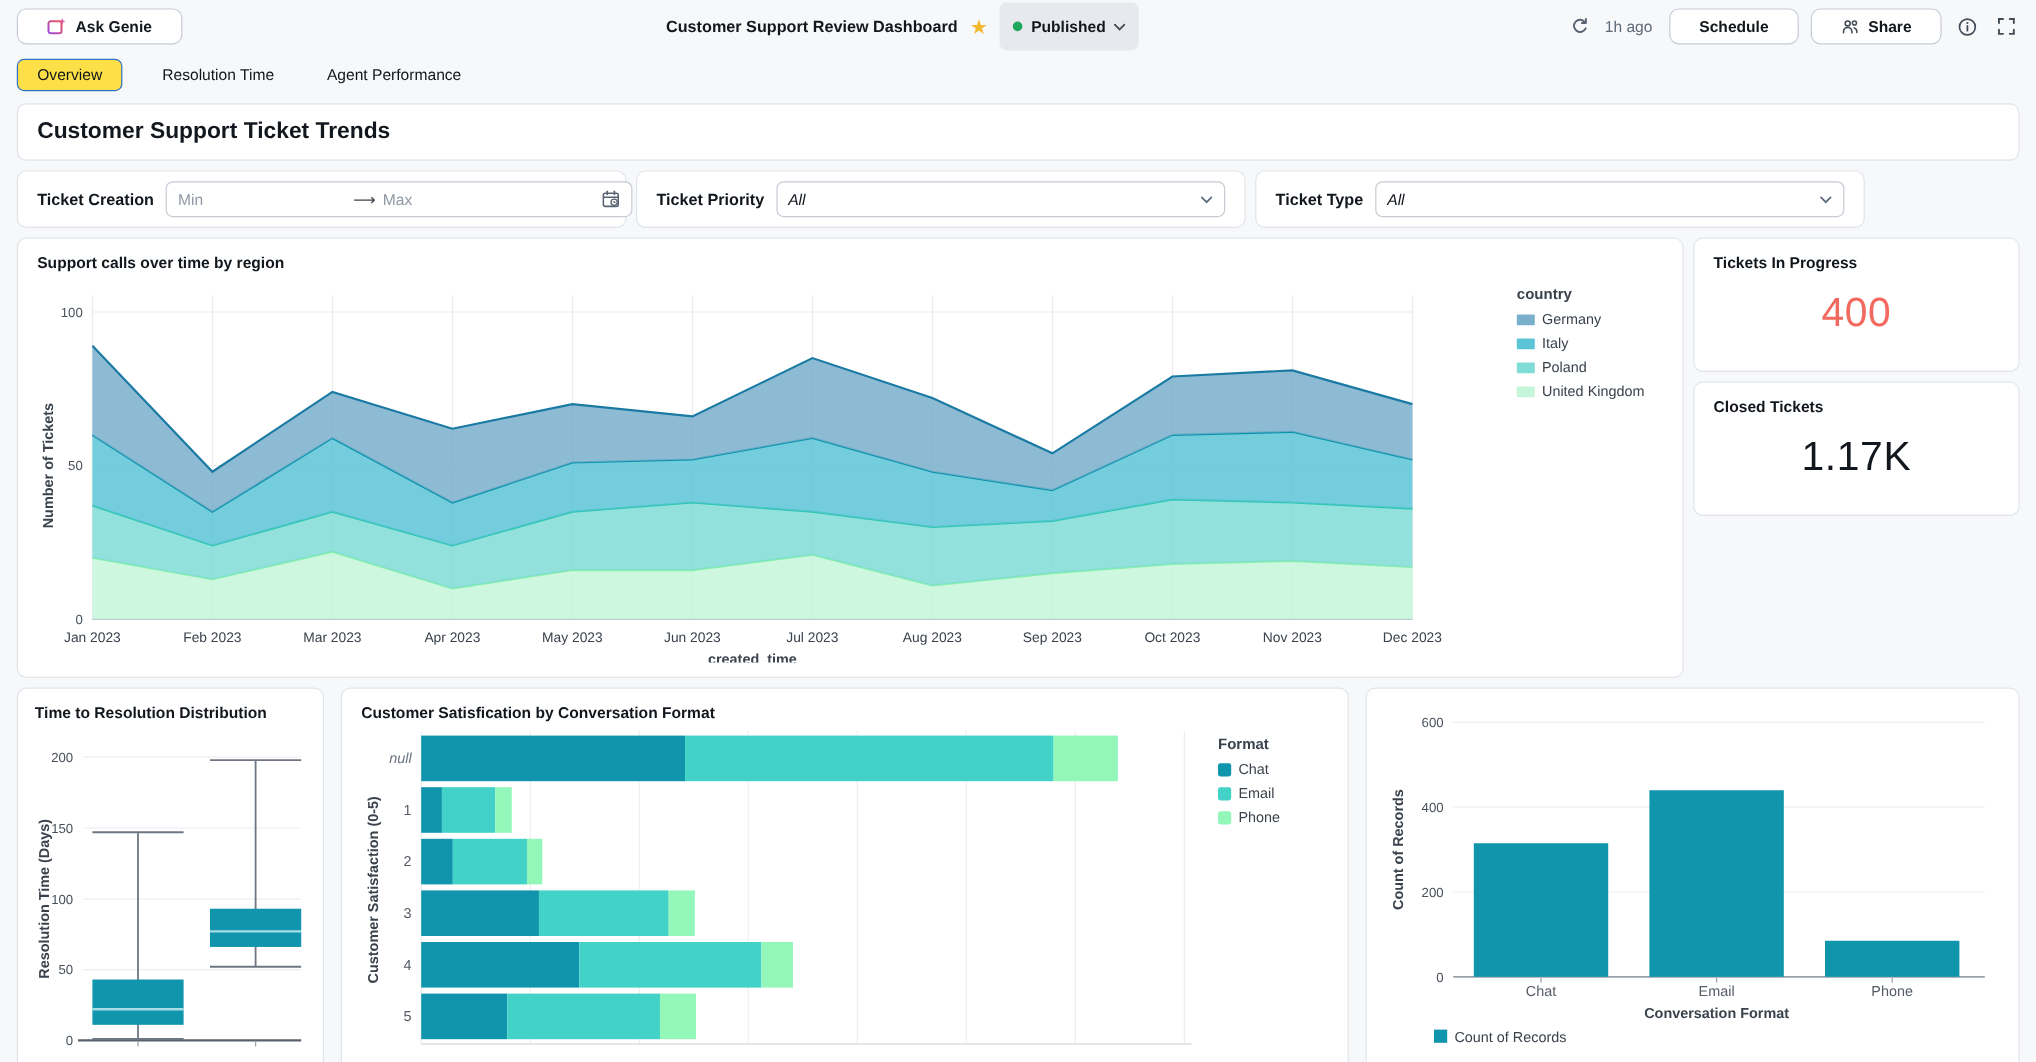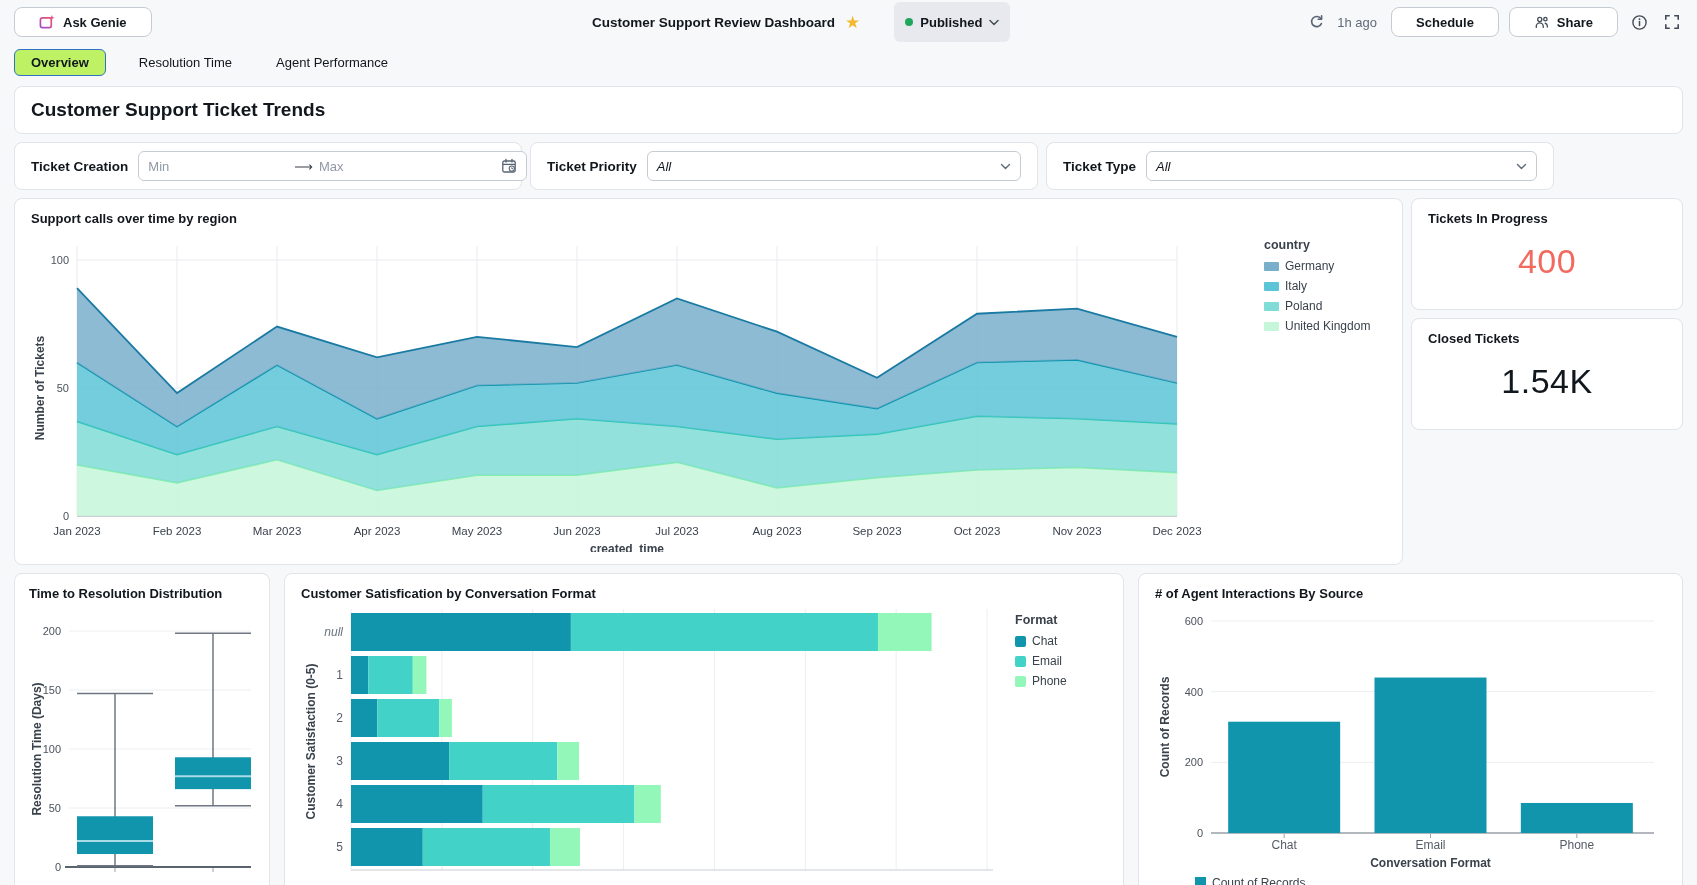--- a/index.html
+++ b/index.html
@@ -5,34 +5,34 @@
   * { margin:0; padding:0; box-sizing:border-box; }
   html,body { width:1697px; height:885px; overflow:hidden; }
   body { font-family:"Liberation Sans", sans-serif; background:#f7f8fa; color:#11171d; }
   svg text { font-family:"Liberation Sans", sans-serif; }
   .page { width:1697px; height:885px; display:flex; flex-direction:column; overflow:hidden; }
 
   
   .topbar { height:44px; position:relative; display:flex; align-items:center; padding:0 14px; flex:0 0 auto; }
   .btn { display:inline-flex; align-items:center; gap:7px; background:#fff; border:1px solid #c6ccd4;
          border-radius:8px; height:30px; padding:0 24px; font-size:13px; font-weight:600; color:#11171d; cursor:pointer; }
-  .topbar-center { position:absolute; left:592px; top:0; height:44px; display:flex; align-items:center; gap:10px; }
+  .topbar-center { position:absolute; left:555px; top:0; height:44px; display:flex; align-items:center; gap:10px; }
   .dash-title { font-size:13.5px; font-weight:600; color:#11171d; }
   .star { color:#f2b92e; font-size:17px; line-height:1; cursor:pointer; }
   .pill { display:inline-flex; align-items:center; gap:7px; background:#e7e9ee; border:none; border-radius:6px;
-          height:40px; padding:0 11px; font-size:13px; font-weight:600; color:#11171d; cursor:pointer;margin-left:24px; }
+          height:40px; padding:0 11px; font-size:13px; font-weight:600; color:#11171d; cursor:pointer; }
   .dot { width:8px; height:8px; border-radius:50%; background:#1fa75b; display:inline-block; }
   .topbar-right { margin-left:auto; display:flex; align-items:center; gap:10px; }
   .icon-btn { background:none; border:none; display:inline-flex; align-items:center; cursor:pointer; padding:3px; }
   .refresh-time { font-size:13px; color:#5f6b7a; margin-right:4px; }
 
   
   .tabs { height:36px; display:flex; align-items:center; gap:22px; padding:0 14px; flex:0 0 auto; }
   .tab { font-size:13px; color:#11171d; padding:5px 10px; cursor:pointer; border:1px solid transparent; }
-  .tab.active { border:1px solid #2f72c4; border-radius:6px; background:#bef264; padding:5px 16px; font-weight:700; }
+  .tab.active { border:1px solid #2f72c4; border-radius:6px; background:#fde047; padding:5px 16px; font-weight:400; }
 
   
   .content { flex:1; padding:6px 14px 0 14px; overflow:hidden; }
   .card { background:#fff; border:1px solid #e1e4e9; border-radius:8px; }
   .title-card { height:48px; display:flex; align-items:center; padding:0 16px; margin-bottom:8px; }
   .page-title { font-size:19px; font-weight:700; }
 
   .filter-row { display:flex; gap:8px; margin-bottom:8px; }
   .filter-card { width:508px; height:48px; display:flex; align-items:center; padding:0 16px; gap:10px; }
   .filter-label { font-size:13.5px; font-weight:700; white-space:nowrap; }
@@ -265,21 +265,21 @@
       <div class="kpi-col">
         <div class="card kpi-card">
           <div class="kpi-title">Tickets In Progress</div>
           <div class="kpi-body">
             <div class="kpi-value" id="kpi-value-0" style="color: rgb(242, 105, 95);">400</div>
           </div>
         </div>
         <div class="card kpi-card">
           <div class="kpi-title">Closed Tickets</div>
           <div class="kpi-body">
-            <div class="kpi-value" id="kpi-value-2" style="color: rgb(17, 23, 29);">1.54K</div>
+            <div class="kpi-value" id="kpi-value-2" style="color: rgb(17, 23, 29);">1.17K</div>
           </div>
         </div>
       </div>
     </div>
 
     <div class="bottom-row">
       <div class="card box-card">
         <div class="chart-title">Time to Resolution Distribution</div>
         <div id="box-svg-holder"><svg width="224" height="292" viewBox="0 0 224 292">
               <line x1="40" y1="203" x2="222" y2="203" stroke="#eceef1"></line>
@@ -359,21 +359,20 @@
               </div>
               <div class="legend-item">
                 <span class="sq" style="background: rgb(146, 247, 185);"></span>
                 <span>Phone</span>
               </div>
             </div>
         </div>
       </div>
 
       <div class="card bar-card">
-        <div class="chart-title"># of Agent Interactions By Source</div>
         <div id="bar-svg-holder"><svg width="505" height="300" viewBox="0 0 505 300">
               <line x1="56" y1="157.33333333333334" x2="499" y2="157.33333333333334" stroke="#eceef1"></line>
               <line x1="56" y1="86.66666666666669" x2="499" y2="86.66666666666669" stroke="#eceef1"></line>
               <line x1="56" y1="16" x2="499" y2="16" stroke="#eceef1"></line>
               <line x1="56" y1="228" x2="499" y2="228" stroke="#9aa1a9" stroke-width="1.5"></line>
               <rect x="73.16666666666669" y="116.69999999999999" width="112" height="111.30000000000001" fill="#1195AC"></rect>
               <line x1="129.16666666666669" y1="229" x2="129.16666666666669" y2="233" stroke="#9aa1a9"></line>
               <text x="129.16666666666669" y="244" text-anchor="middle" font-size="12" fill="#555c66">Chat</text>
               <rect x="219.5" y="72.53333333333333" width="112" height="155.46666666666667" fill="#1195AC"></rect>
               <line x1="275.5" y1="229" x2="275.5" y2="233" stroke="#9aa1a9"></line>

